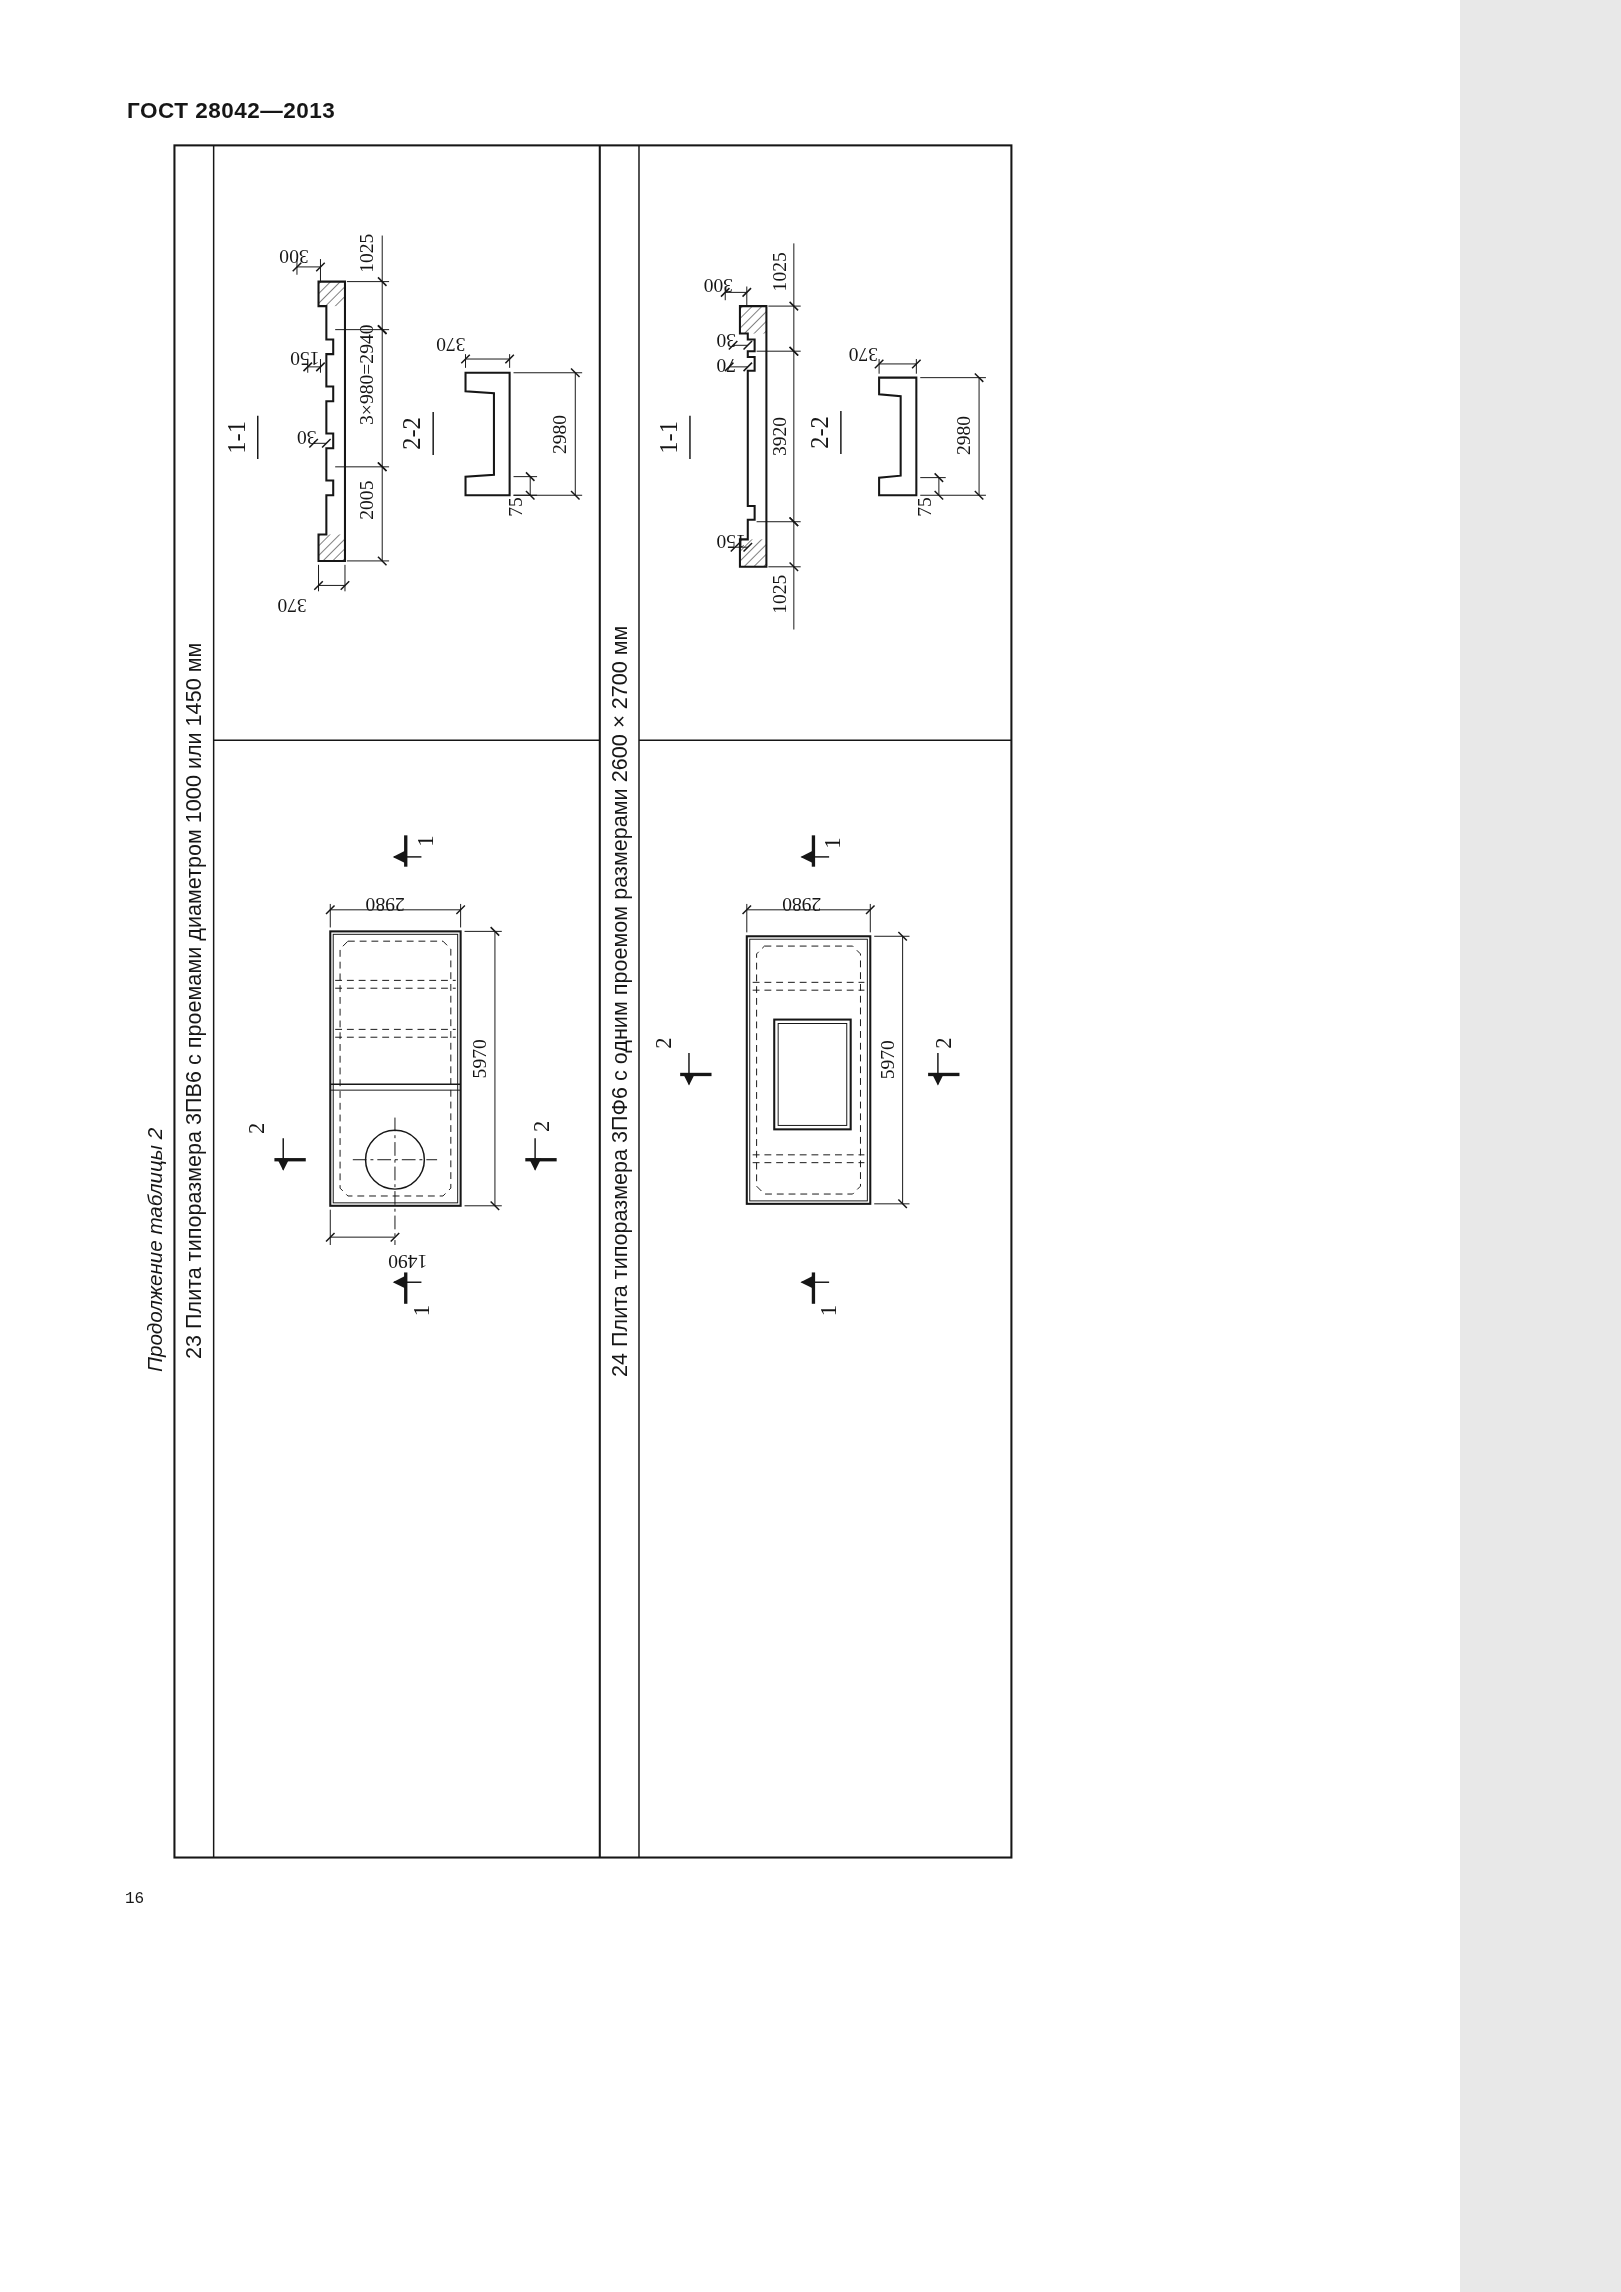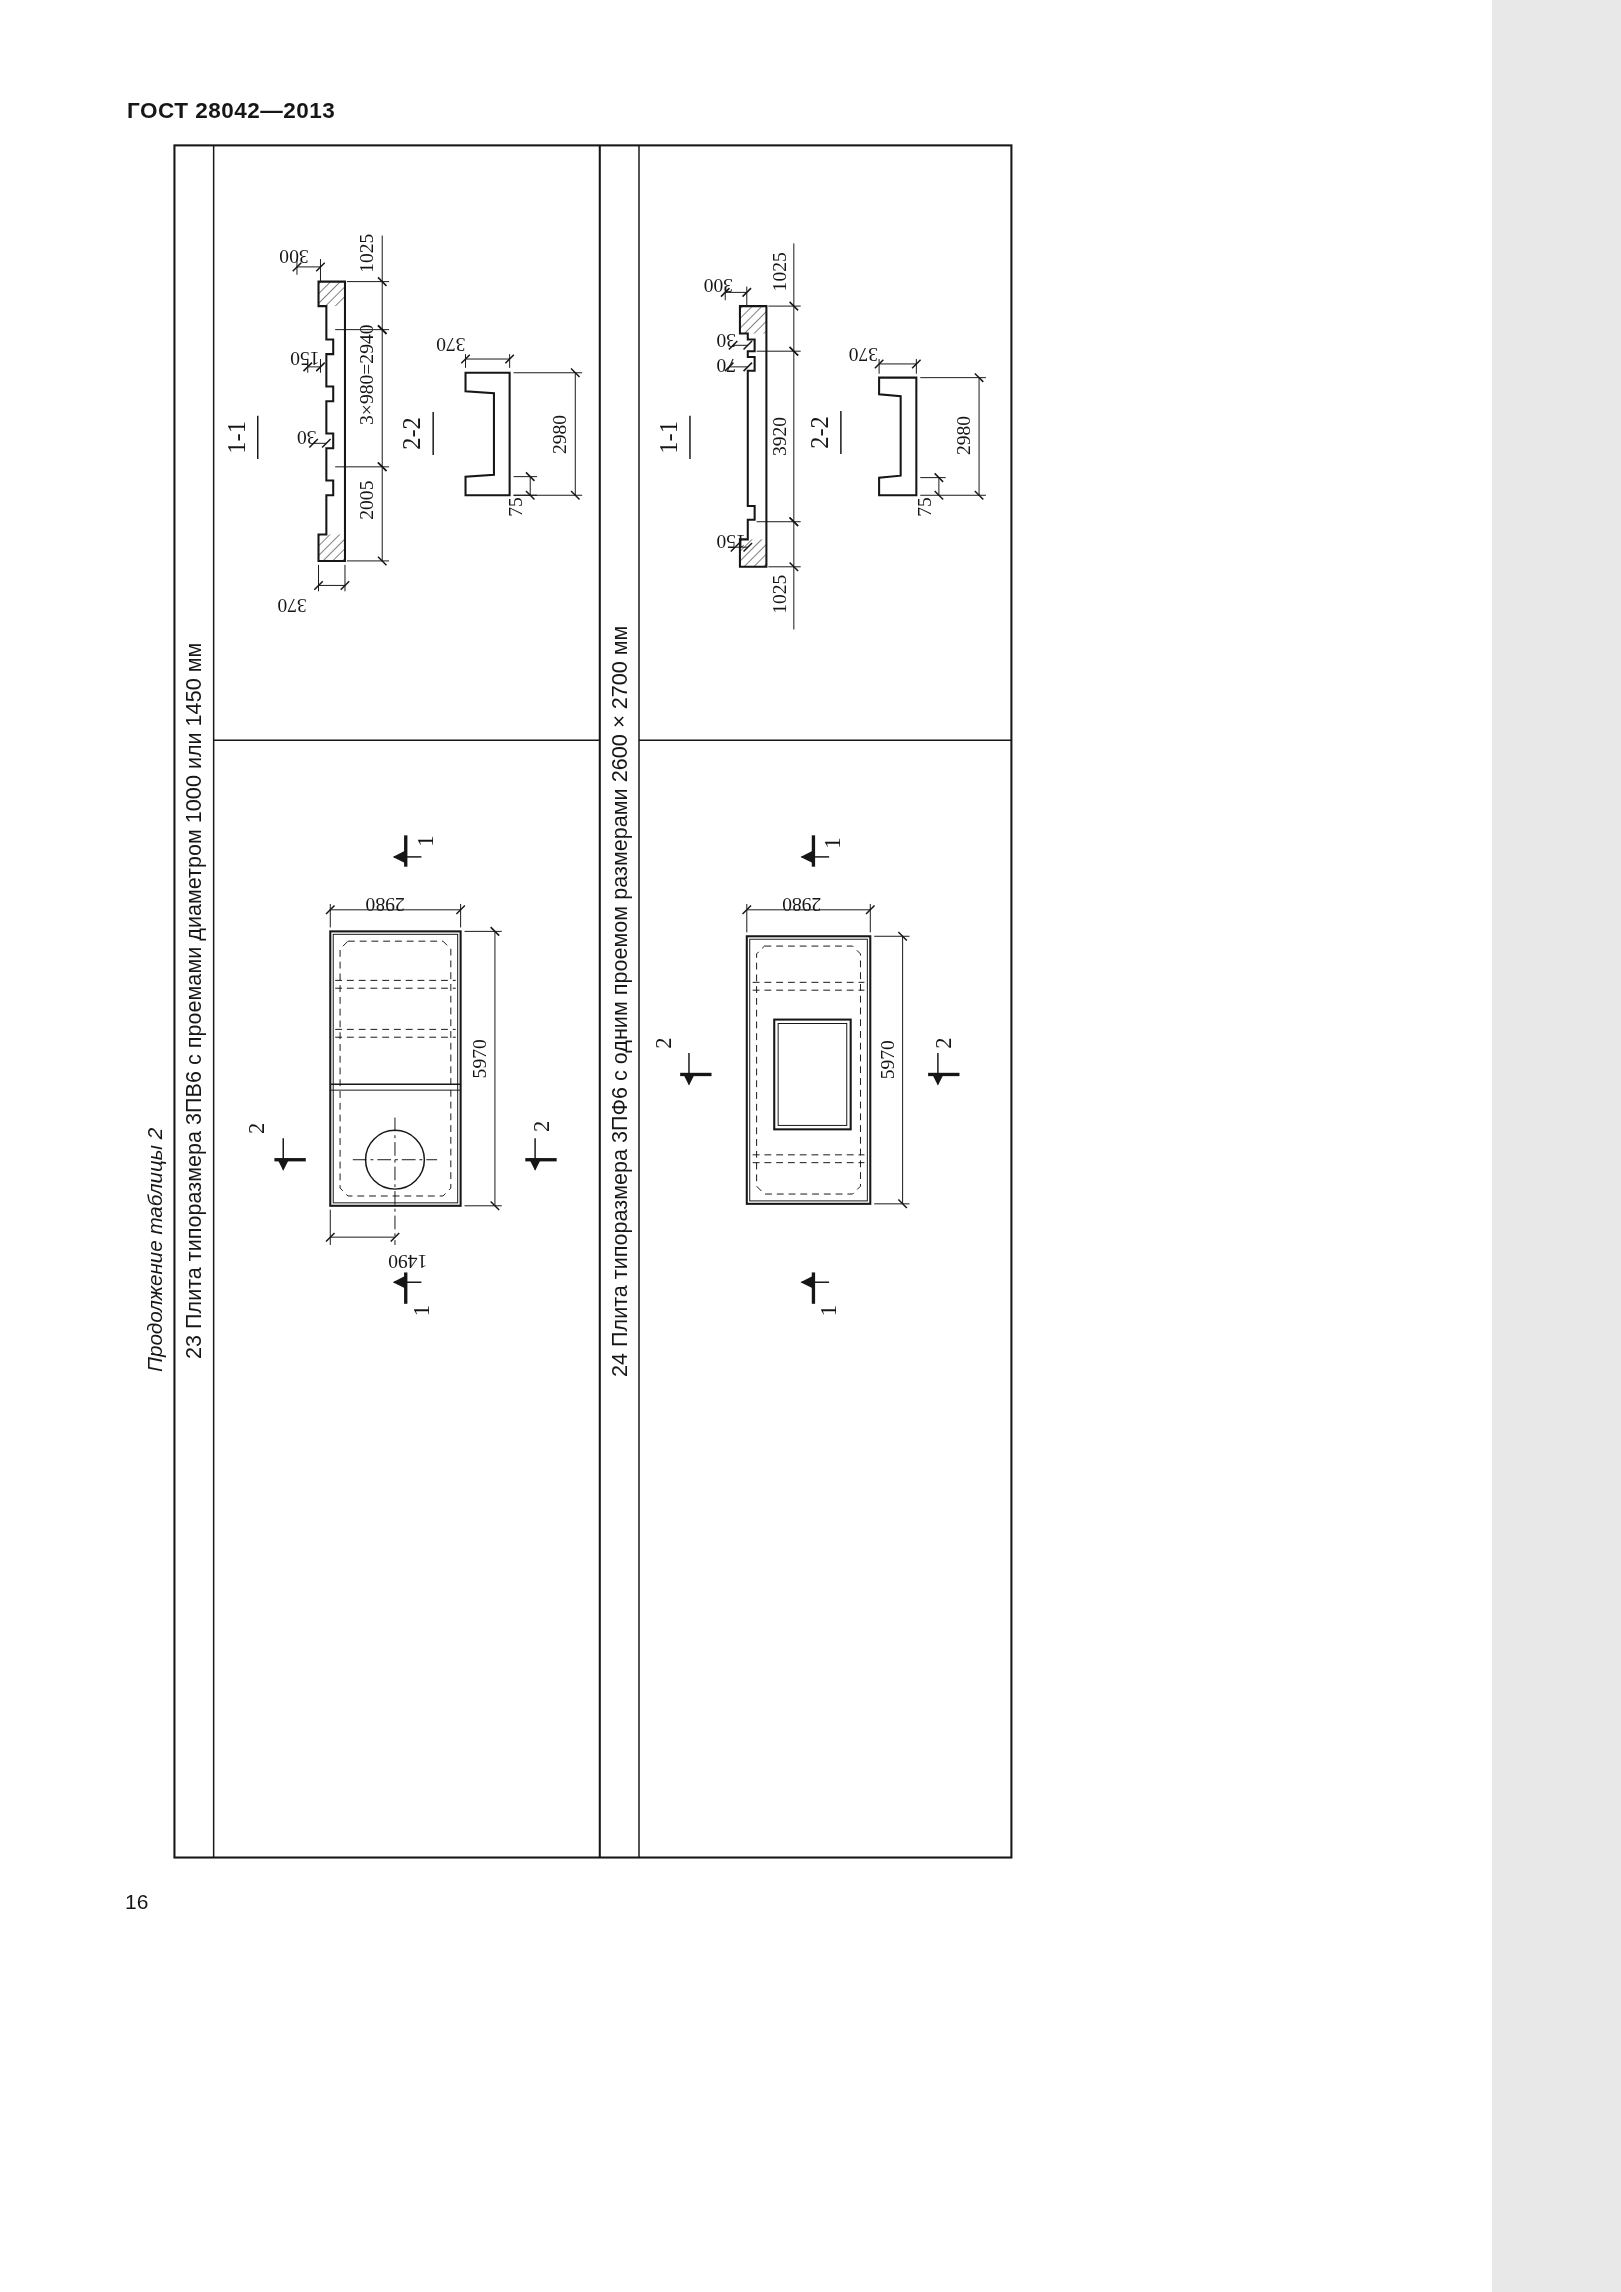--- a/index.html
+++ b/index.html
@@ -3,29 +3,29 @@
 <meta charset="utf-8">
 <style>
   html,body{margin:0;padding:0;background:#e8e8e8;}
   .page{
     position:relative;
     width:1460px;height:2293px;
     background:#ffffff;
     font-family:"Liberation Sans",sans-serif;
     color:#161616;
     overflow:hidden;
-    padding-left:32px;
   }
   .header{
     position:absolute;left:127px;top:98px;
     font-size:22.5px;font-weight:bold;letter-spacing:0.5px;
   }
   .page-num{
     position:absolute;left:125px;top:1890px;
-    font-size:21px;
+    font-size:16px;
+    font-family:Liberation Mono, monospace;
   }
   .cont-note{
     position:absolute;left:137px;top:1098px;width:35px;height:304px;
     display:flex;align-items:center;justify-content:center;
     writing-mode:vertical-rl;transform:rotate(180deg);
     font-style:italic;font-size:20.6px;white-space:nowrap;
   }
   .caption{
     position:absolute;top:147px;height:1708px;width:39px;
     display:flex;align-items:center;justify-content:center;

